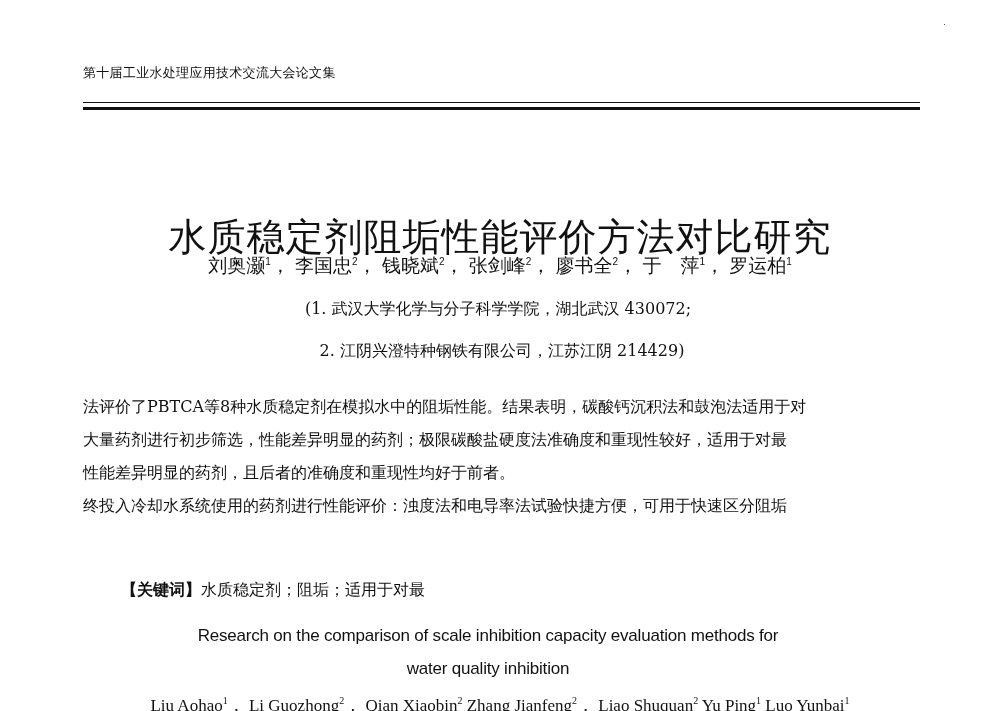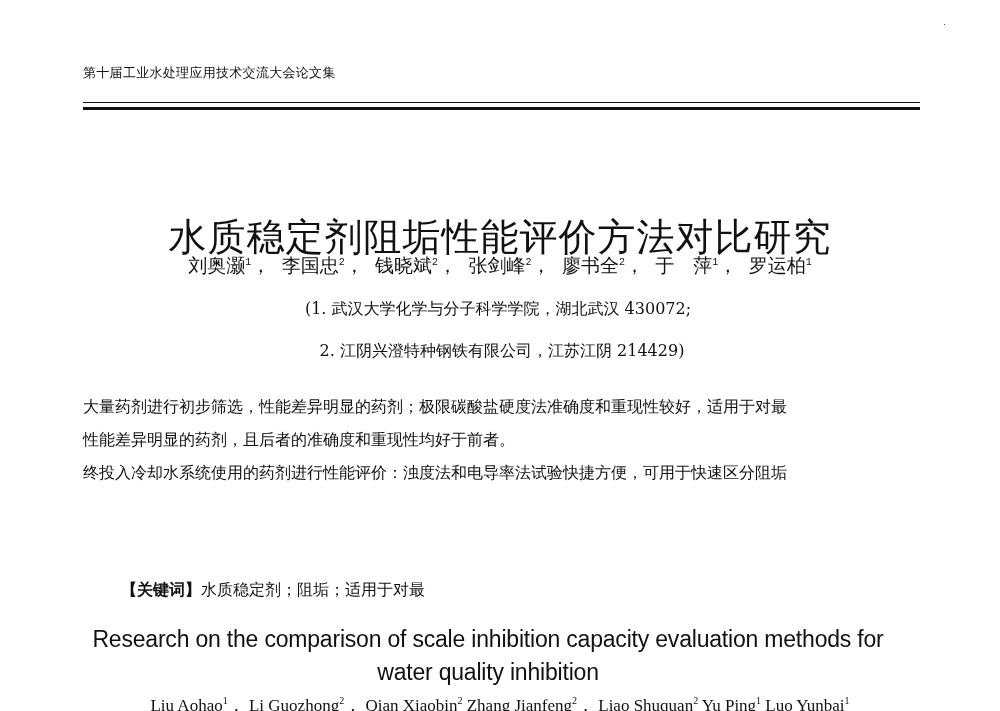--- a/index.html
+++ b/index.html
@@ -52,21 +52,21 @@
       white-space: nowrap;
       font-family: "DejaVu Sans", sans-serif;
       margin-top: 19px;
     }
     .authors {
       left: 0; width: 1000px;
       top: 253px;
       text-align: center;
       font-size: 19px;
       white-space: nowrap;
-      font-family: Liberation Mono, monospace;
+      font-family: Liberation Sans, sans-serif;
     }
     .authors sup, .en-authors sup {
       font-size: 10px;
       vertical-align: super;
       line-height: 0;
     }
     .affil {
       left: 0; width: 1000px;
       text-align: center;
       font-size: 16px;
@@ -100,21 +100,21 @@
       left: 121px;
       top: 580px;
       font-size: 16px;
       white-space: nowrap;
       font-family: "DejaVu Serif", serif;
     }
 
     .en-title {
       left: 0; width: 976px;
       text-align: center;
-      font-size: 23px;
+      font-size: 17px;
       white-space: nowrap;
       font-family: "Liberation Sans", sans-serif;
       letter-spacing: -0.2px;
     }
     .en-title-1 { top: 626px; }
     .en-title-2 { top: 659px; }
 
     .en-authors {
       left: 0; width: 1000px;
       top: 694px;
@@ -142,20 +142,21 @@
   <span><span>张剑峰</span><sup>2</sup><span>，</span></span>
   <span><span>廖书全</span><sup>2</sup><span>，</span></span>
   <span><span>于　萍</span><sup>1</sup><span>，</span></span>
   <span><span>罗运柏</span><sup>1</sup><span></span></span>
 </div>
 
 <div class="abs affil affil-1">(1. 武汉大学化学与分子科学学院，湖北武汉 430072;</div>
 <div class="abs affil affil-2">2. 江阴兴澄特种钢铁有限公司，江苏江阴 214429)</div>
 
 <div class="abs abstract">
+  <span class="line">法评价了PBTCA等8种水质稳定剂在模拟水中的阻垢性能。结果表明，碳酸钙沉积法和鼓泡法适用于对</span>
   <span class="line">大量药剂进行初步筛选，性能差异明显的药剂；极限碳酸盐硬度法准确度和重现性较好，适用于对最</span>
   <span class="line">性能差异明显的药剂，且后者的准确度和重现性均好于前者。</span>
   <span class="line">终投入冷却水系统使用的药剂进行性能评价：浊度法和电导率法试验快捷方便，可用于快速区分阻垢</span>
 </div>
 
 <div class="abs keywords">
   <span class="label-bold">【关键词】</span><span>水质稳定剂；阻垢；适用于对最</span>
 </div>
 
 <div class="abs en-title en-title-1">Research on the comparison of scale inhibition capacity evaluation methods for</div>

